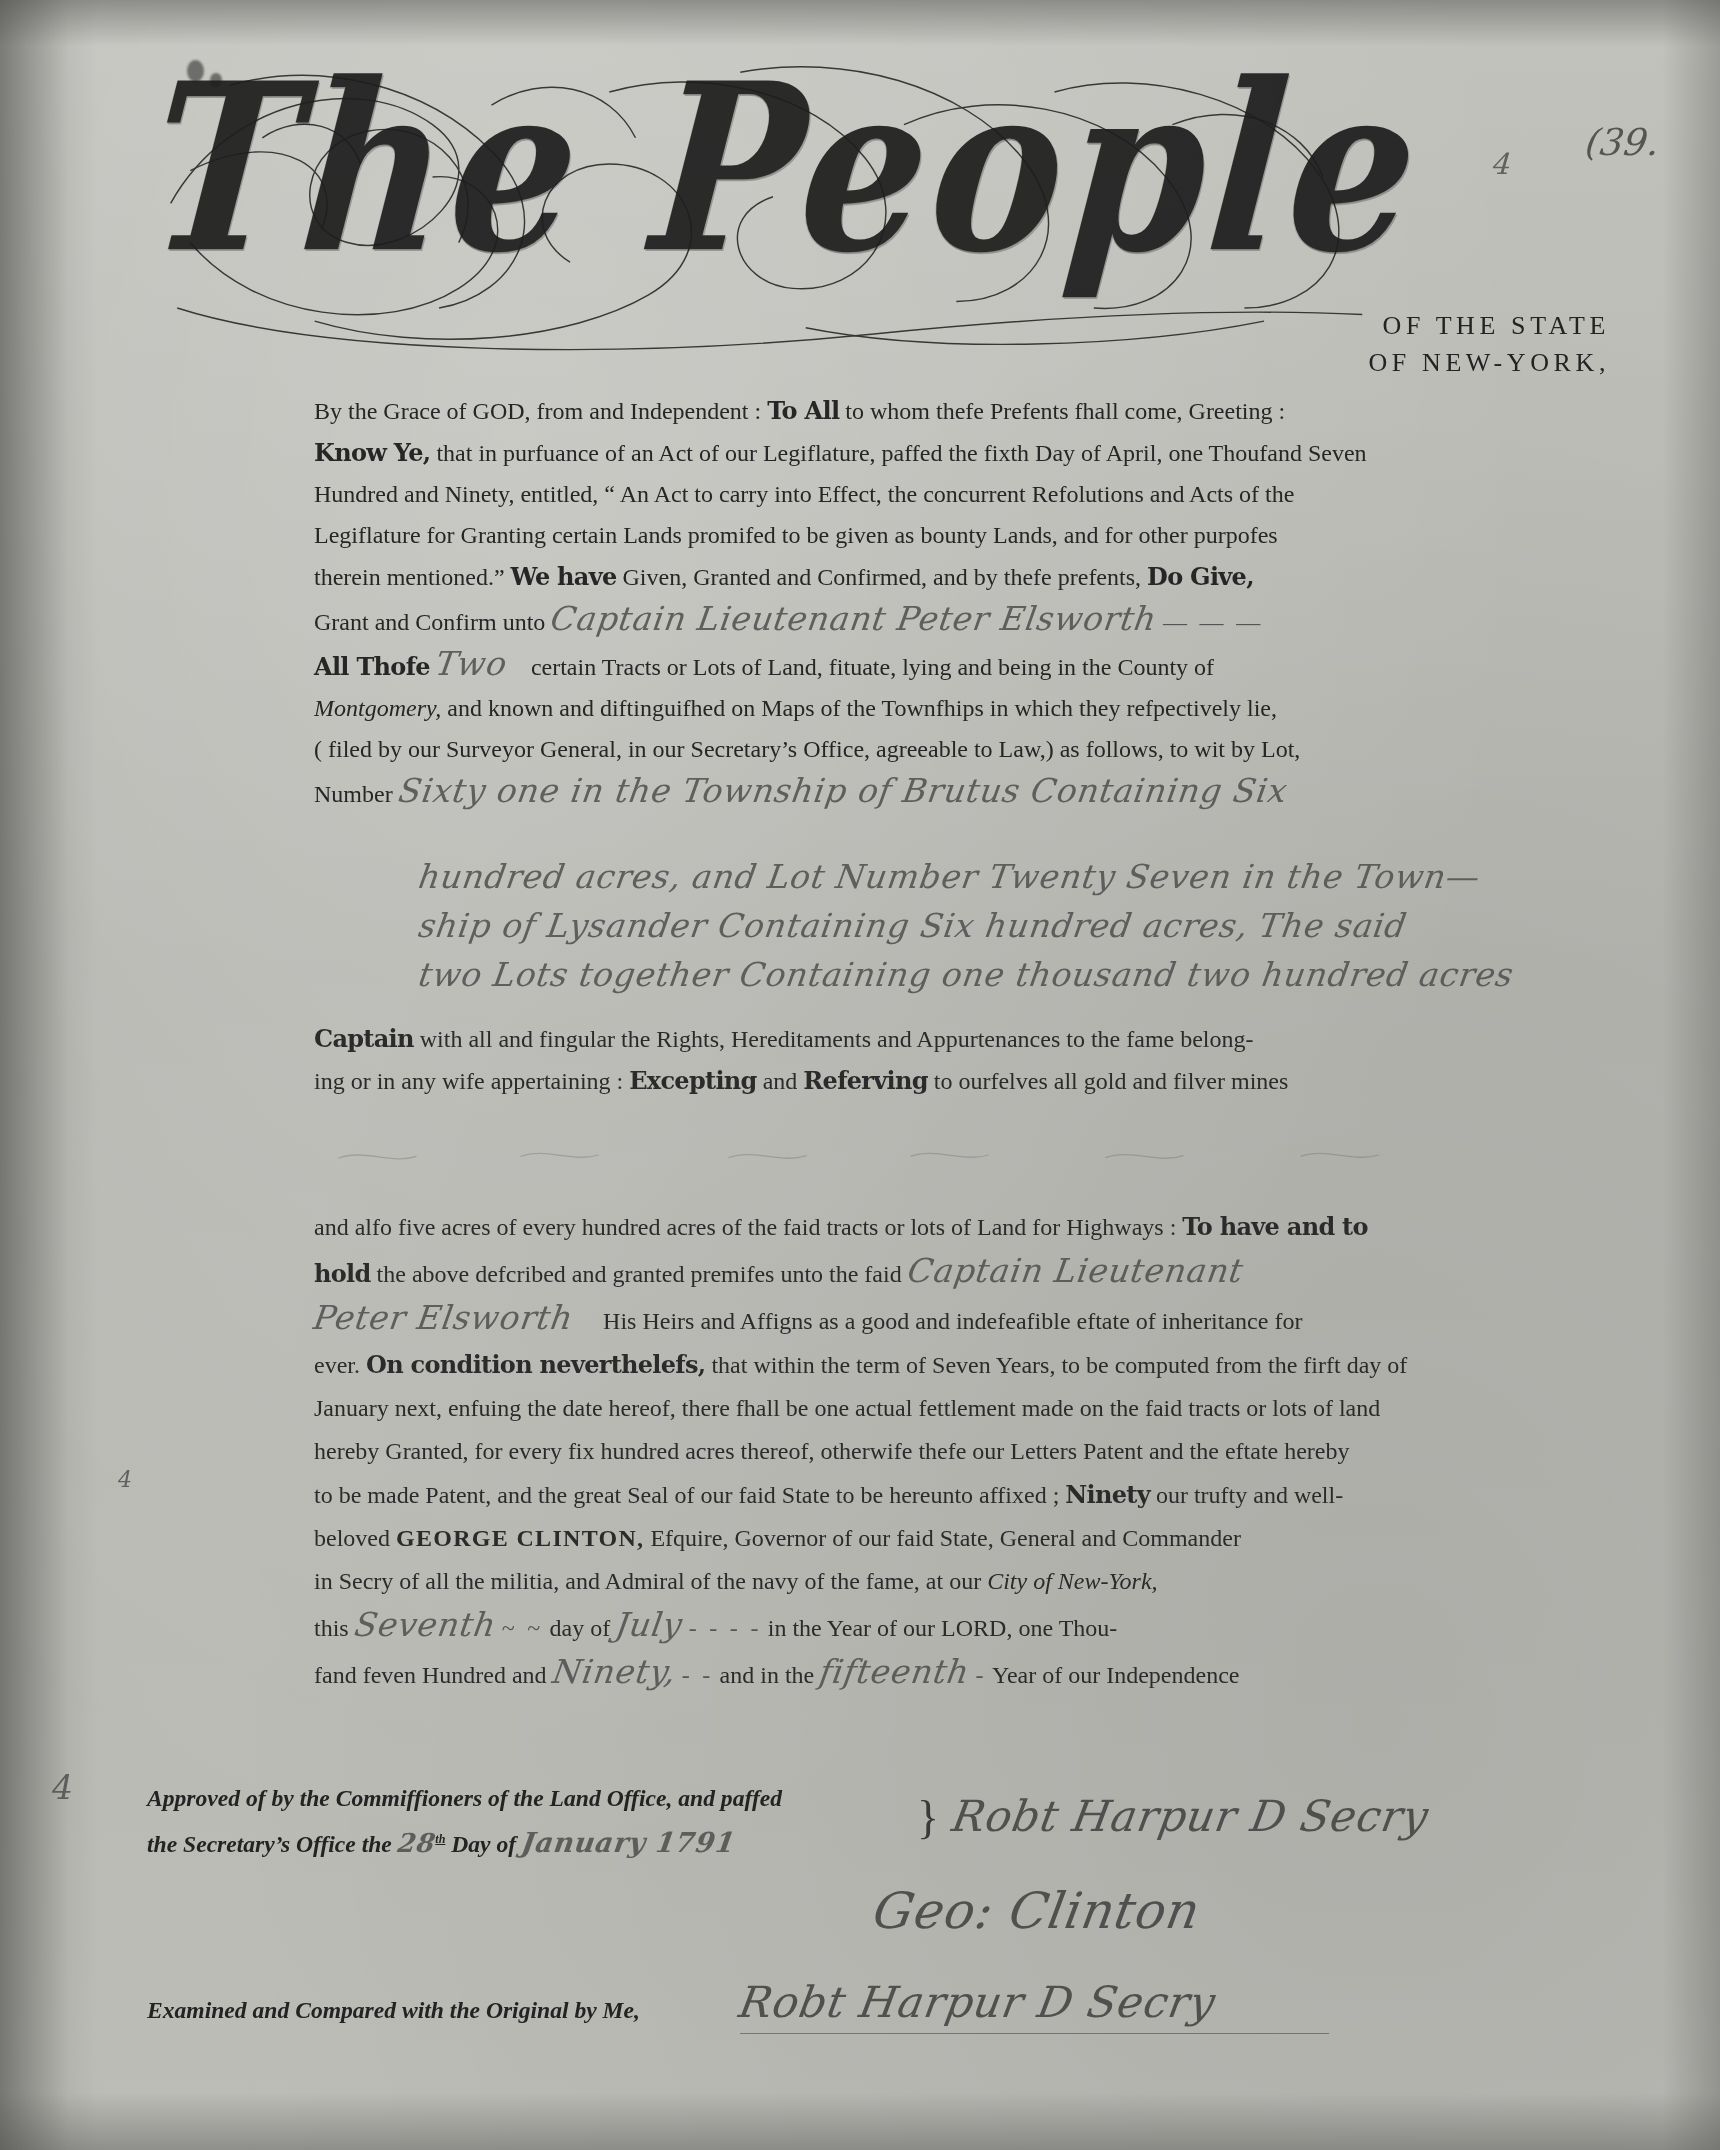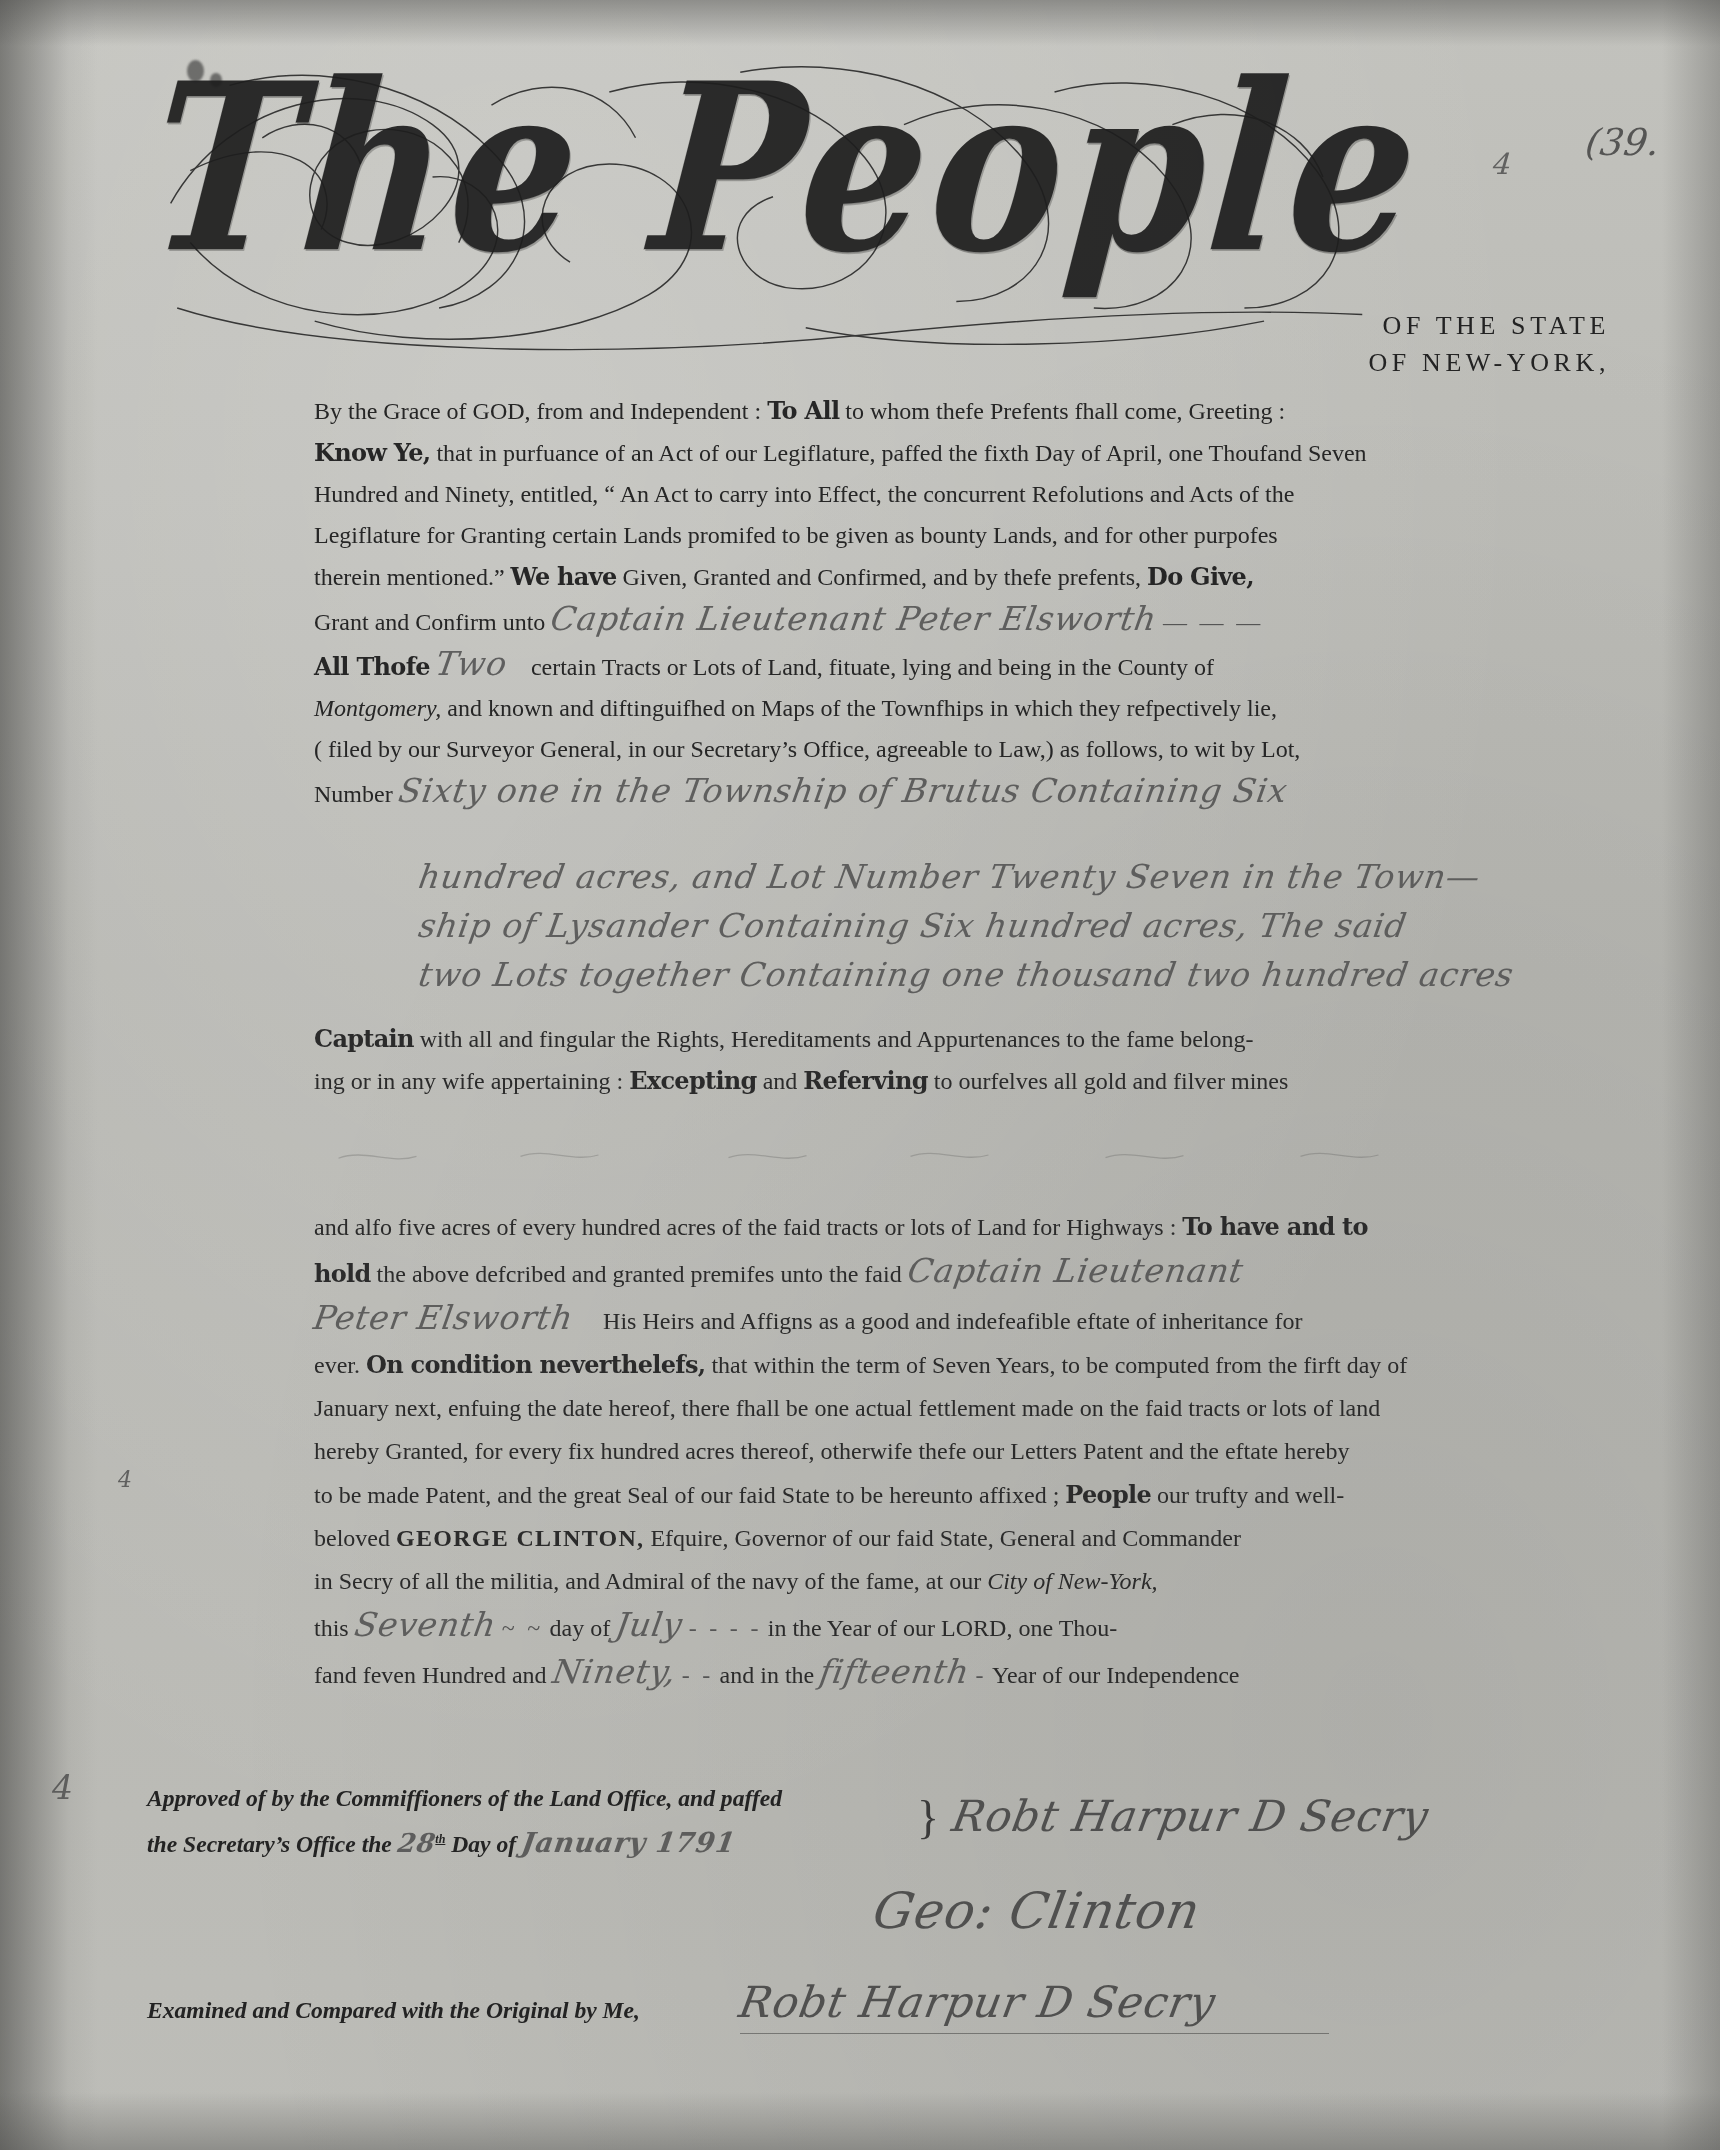--- a/index.html
+++ b/index.html
@@ -360,21 +360,21 @@
     </div>
     <div class="ln">
       <span>ever.</span>
       <span class="blackletter">On condition neverthelefs,</span>
       <span>that within the term of Seven Years, to be computed from the firft day of</span>
     </div>
     <div class="ln">January next, enfuing the date hereof, there fhall be one actual fettlement made on the faid tracts or lots of land</div>
     <div class="ln">hereby Granted, for every fix hundred acres thereof, otherwife thefe our Letters Patent and the eftate hereby</div>
     <div class="ln">
       <span>to be made Patent, and the great Seal of our faid State to be hereunto affixed ;</span>
-      <span class="blackletter">People</span>
+      <span class="blackletter">Ninety</span>
       <span>our trufty and well-</span>
     </div>
     <div class="ln">
       <span>beloved</span>
       <span class="smallcaps" style="font-weight:bold;">GEORGE CLINTON,</span>
       <span>Efquire, Governor of our faid State, General and Commander</span>
     </div>
     <div class="ln">
       <span>in Secry of all the militia, and Admiral of the navy of the fame, at our</span>
       <span class="ital">City of New-York,</span>

